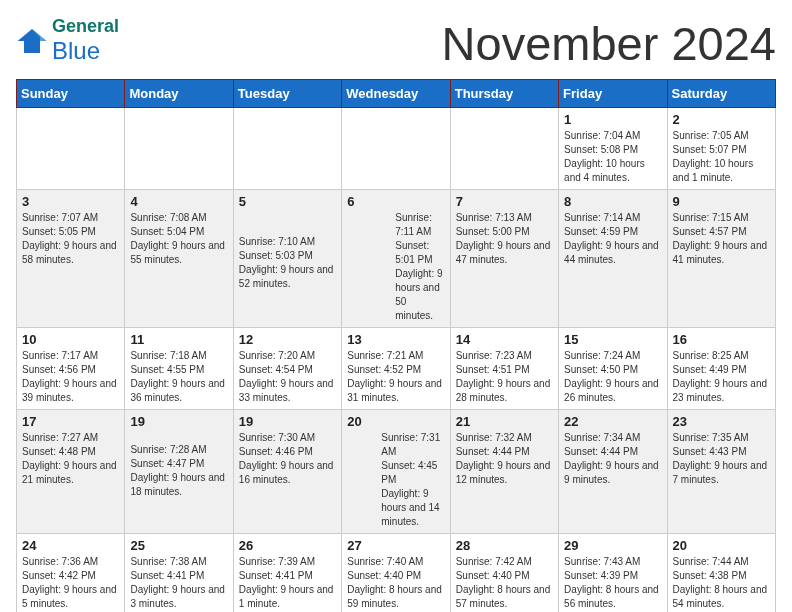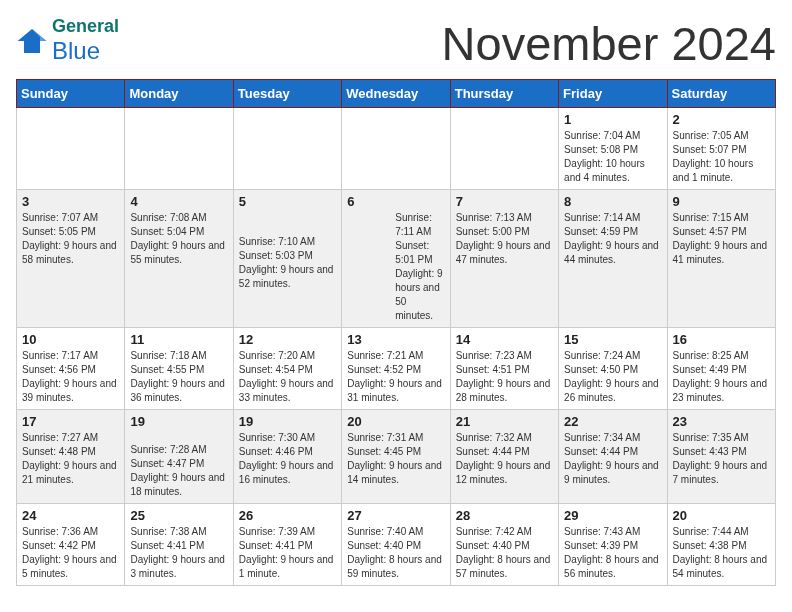--- a/index.html
+++ b/index.html
@@ -239,21 +239,21 @@
 Daylight: 9 hours and 18 minutes.</div>
         </td>
         <td>
           <span class="day-num">19</span>
           <div class="day-detail" style="white-space: pre-line;">Sunrise: 7:30 AM
 Sunset: 4:46 PM
 Daylight: 9 hours and 16 minutes.</div>
         </td>
         <td>
           <span class="day-num">20</span>
-          <div class="day-detail" style="white-space: pre-line;">Sunrise: 7:31 AM
+          <div class="day-detail" style="white-space: pre-line; margin-left: 34px;">Sunrise: 7:31 AM
 Sunset: 4:45 PM
 Daylight: 9 hours and 14 minutes.</div>
         </td>
         <td>
           <span class="day-num">21</span>
           <div class="day-detail" style="white-space: pre-line;">Sunrise: 7:32 AM
 Sunset: 4:44 PM
 Daylight: 9 hours and 12 minutes.</div>
         </td>
         <td>

